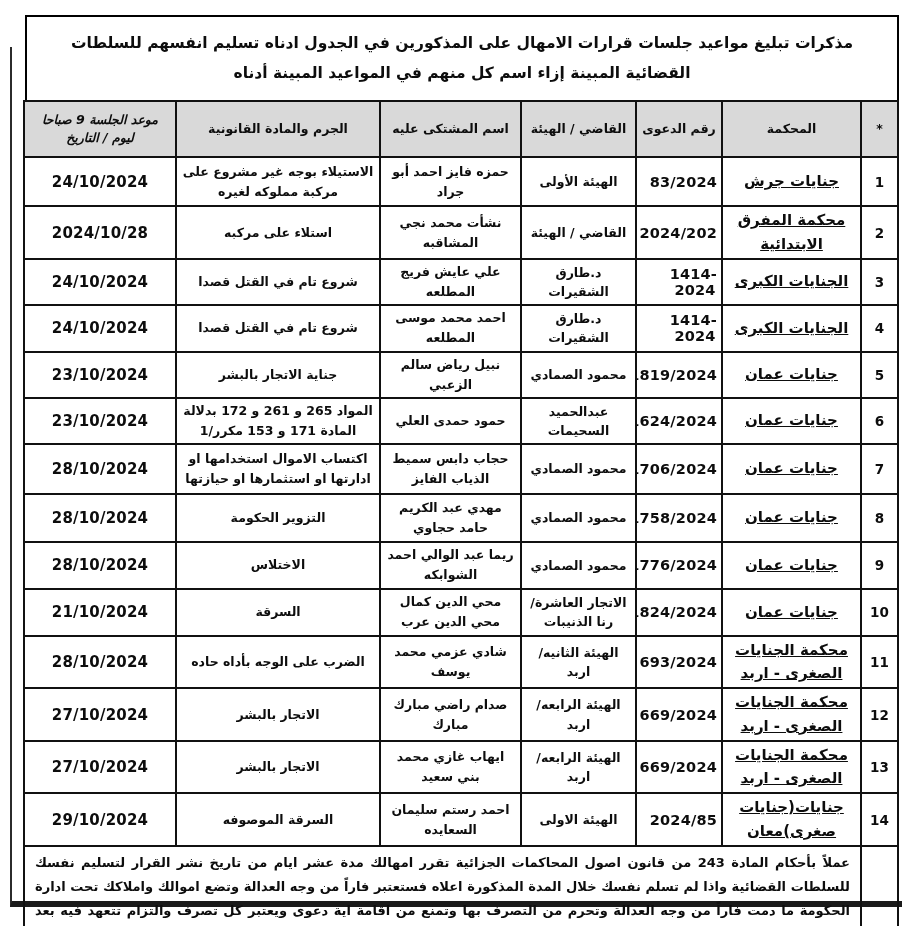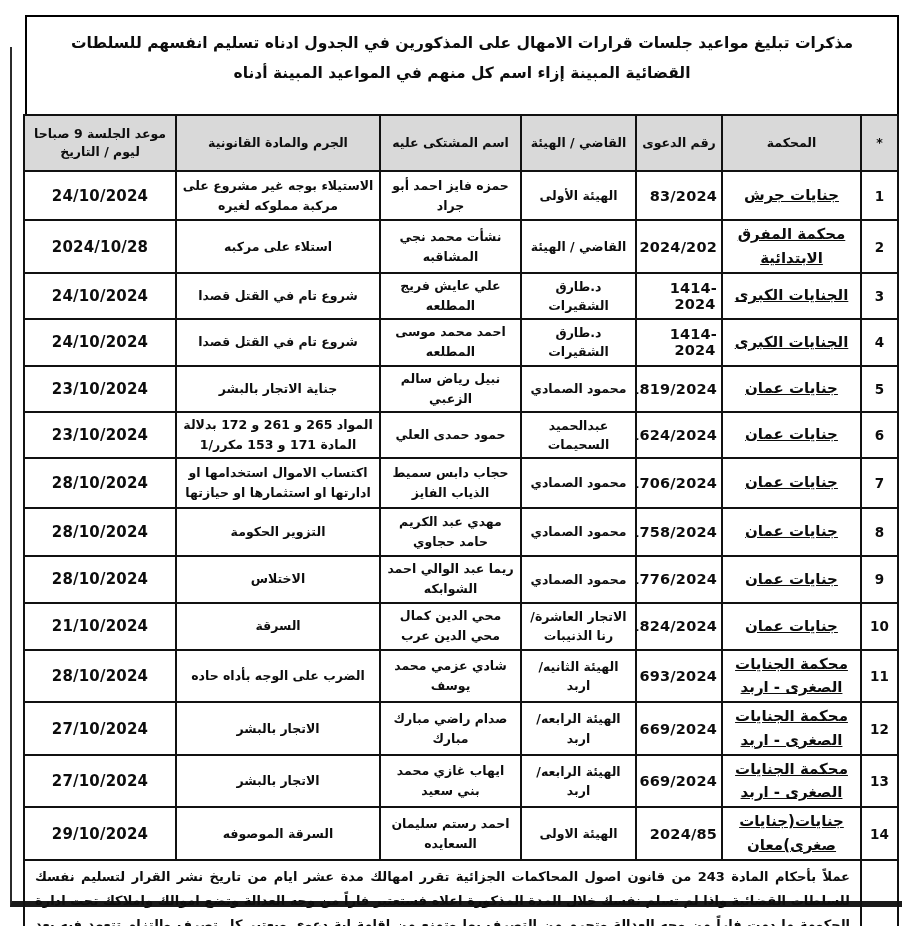--- a/index.html
+++ b/index.html
@@ -26,42 +26,42 @@
 
   .doc { position: absolute; left: 25px; top: 15px; width: 874px; direction: rtl; }
 
   .title-box {
     border: 2px solid #000;
     background: #fff;
     text-align: center;
     font-weight: bold;
     font-size: 15.5px;
     line-height: 1.95;
-    padding: 11px 26px 26px 26px;
+    padding: 11px 26px 12px 26px;
   }
 
   table.main-table {
     width: 874px;
     margin-top: -2px;
     border-collapse: collapse;
     table-layout: fixed;
     border: 2px solid #000;
     direction: rtl;
   }
   th, td {
     border: 2px solid #111;
     text-align: center;
     vertical-align: middle;
     font-weight: bold;
     padding: 2px 4px;
     overflow: hidden;
   }
   thead tr { height: 56px; background: #d9d9d9; }
   thead th { font-size: 12.5px; line-height: 1.5; }
-  th.pre { white-space: pre-line; }
+  th.pre { white-space: pre-line; font-style: italic; }
 
   #tbody tr { height: 47px; }
   #tbody tr:nth-child(1)  { height: 49px; }
   #tbody tr:nth-child(2)  { height: 51px; }
   #tbody tr:nth-child(3)  { height: 45px; }
   #tbody tr:nth-child(5)  { height: 27px; }
   #tbody tr:nth-child(6)  { height: 45px; }
   #tbody tr:nth-child(7)  { height: 50px; }
   #tbody tr:nth-child(8)  { height: 48px; }
   #tbody tr:nth-child(11) { height: 44px; }

